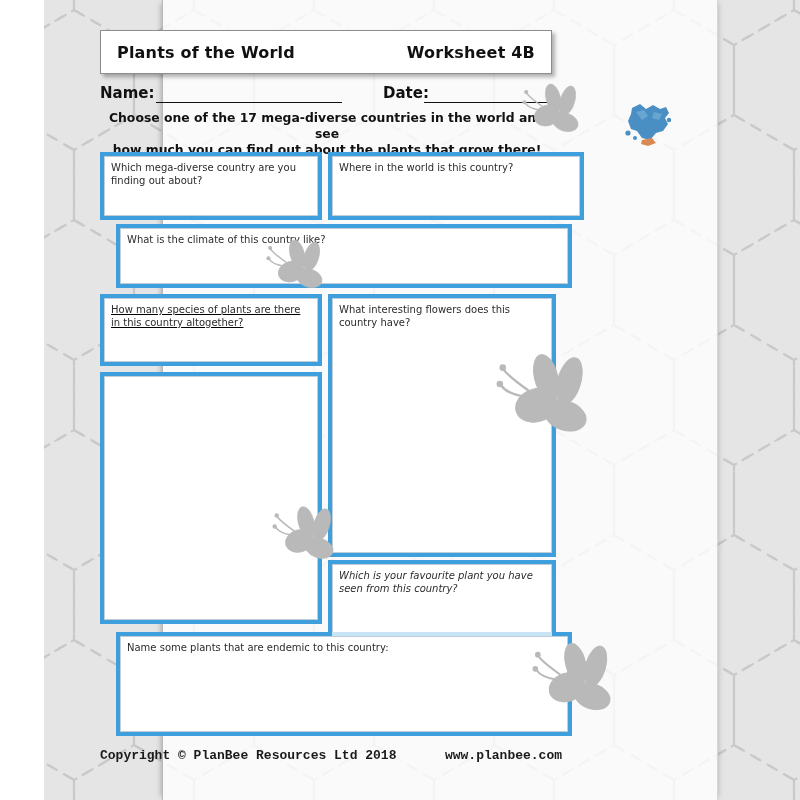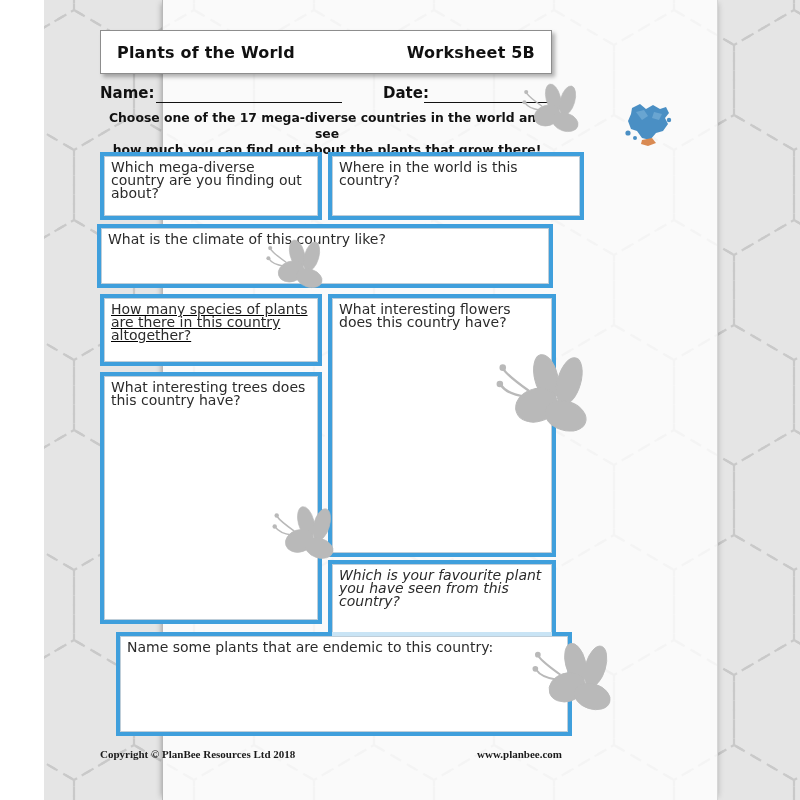--- a/index.html
+++ b/index.html
@@ -139,21 +139,21 @@
     position: absolute;
     left: 0; top: 0; right: 0; bottom: 0;
     border: 1px solid #1b4f78;
     pointer-events: none;
   }
   .qbox .qtext {
     position: relative;
     display: block;
     padding: 5px 7px 0 7px;
     font-family: "DejaVu Sans", sans-serif;
-    font-size: 14px;
+    font-size: 10px;
     line-height: 13px;
     color: #2b2b2b;
     z-index: 2;
   }
   
   .qbox > .fill {
     position: absolute;
     left: 0; top: 0; right: 0; bottom: 0;
     background: rgba(255,255,255,0.72);
     z-index: 1;
@@ -163,23 +163,23 @@
   .footer {
     position: absolute;
     left: 6px;
     top: 748px;
     width: 462px;
     display: flex;
     justify-content: space-between;
     align-items: center;
   }
   .footer span {
-    font-family: Liberation Serif, serif;
+    font-family: Liberation Mono, monospace;
     font-weight: bold;
-    font-size: 11px;
+    font-size: 13px;
     color: #1a1a1a;
     white-space: nowrap;
   }
 
   
   .bee { position: absolute; z-index: 4; pointer-events: none; }
   .map-icon { position: absolute; z-index: 5; pointer-events: none; }
 </style>
 </head>
 <body>
@@ -272,21 +272,21 @@
         <use href="#hexcell" x="750" y="745"></use>
     </g>
   </svg>
 
   <div id="sheet"></div>
 
   <div id="content">
 
     <div class="title-bar">
       <span class="title-text">Plants of the World</span>
-      <span class="sheet-num">Worksheet 5B</span>
+      <span class="sheet-num">Worksheet 4B</span>
     </div>
 
     <div class="namedate">
       <span class="nd-label" id="name-label">Name:</span>
       <div class="nd-rule" id="name-rule"></div>
       <span class="nd-label" id="date-label">Date:</span>
       <div class="nd-rule" id="date-rule"></div>
     </div>
 
     <div class="instruction">
@@ -297,38 +297,37 @@
     <div class="qbox" style="left:6px; top:152px; width:222px; height:68px;">
       <div class="fill"></div>
       <span class="qtext">Which mega-diverse country are you finding out about?</span>
     </div>
 
     <div class="qbox" style="left:234px; top:152px; width:256px; height:68px;">
       <div class="fill"></div>
       <span class="qtext">Where in the world is this country?</span>
     </div>
 
-    <div class="qbox" style="left:3px; top:224px; width:456px; height:64px;">
+    <div class="qbox" style="left:22px; top:224px; width:456px; height:64px;">
       <div class="fill"></div>
       <span class="qtext">What is the climate of this country like?</span>
     </div>
 
     <div class="qbox" style="left:6px; top:294px; width:222px; height:72px;text-decoration:underline;">
       <div class="fill"></div>
       <span class="qtext">How many species of plants are there in this country altogether?</span>
     </div>
 
     <div class="qbox" style="left:234px; top:294px; width:228px; height:263px;">
       <div class="fill"></div>
       <span class="qtext">What interesting flowers does this country have?</span>
     </div>
 
     <div class="qbox" style="left:6px; top:372px; width:222px; height:252px;">
       <div class="fill"></div>
-      <span class="qtext">What interesting trees does this country have?</span>
     </div>
 
     <div class="qbox" style="left:234px; top:560px; width:228px; height:80px;font-style:italic;">
       <div class="fill"></div>
       <span class="qtext">Which is your favourite plant you have seen from this country?</span>
     </div>
 
     <div class="qbox" style="left:22px; top:632px; width:456px; height:104px;">
       <div class="fill"></div>
       <span class="qtext">Name some plants that are endemic to this country:</span>

